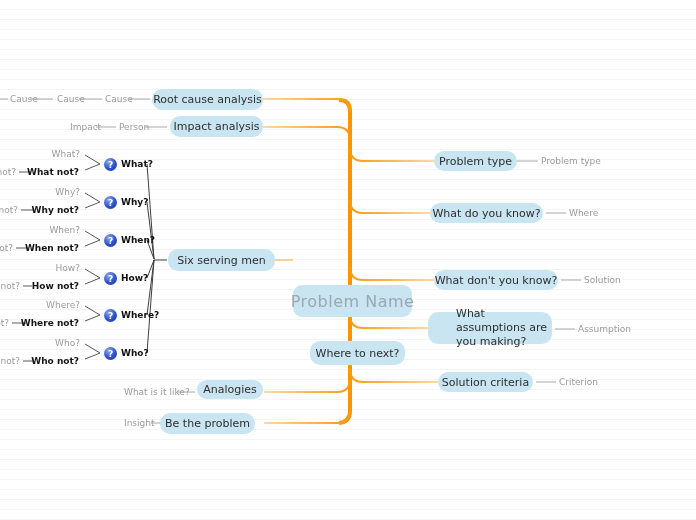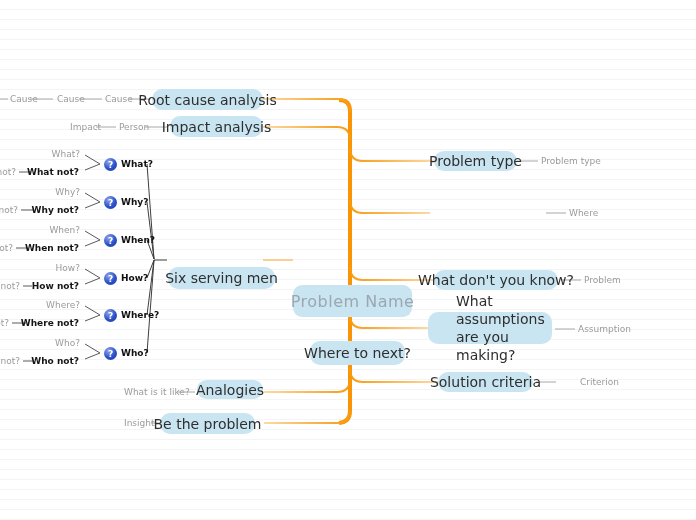--- a/index.html
+++ b/index.html
@@ -7,21 +7,21 @@
     position:relative;width:696px;height:520px;overflow:hidden;
     background:repeating-linear-gradient(to bottom,#ffffff 0px,#ffffff 9px,#f3f4f6 9px,#f3f4f6 10px);
     font-family:"DejaVu Sans","Liberation Sans",sans-serif;
     cursor:default;
   }
   #wires{position:absolute;left:0;top:0;z-index:1;}
   .node{
     position:absolute;z-index:2;
     background:#c9e5f2;border-radius:10px;
     display:flex;align-items:center;justify-content:center;
-    color:#2e2e2e;font-size:14px;white-space:nowrap;
+    color:#2e2e2e;font-size:11px;white-space:nowrap;
   }
   .node.root{
     font-size:16px;font-weight:normal;color:#9ca7b0;border-radius:9px;letter-spacing:0.5px;margin-top:40px;
   }
   .node.multiline{
     white-space:normal;justify-content:flex-start;text-align:left;
     padding-left:28px;line-height:1.3;box-sizing:border-box;
   }
   .lbl{
     position:absolute;z-index:2;transform:translateY(-50%);
@@ -80,25 +80,26 @@
              M100 240 L85 231 M100 240 L85 246 M16 248 H28
              M100 278 L85 269 M100 278 L85 284 M23 286 H32
              M100 315 L85 306 M100 315 L85 321 M12 323 H26
              M100 353 L85 344 M100 353 L85 359 M23 361 H33" fill="none" stroke="#5a5a5a" stroke-width="1"></path>
   </svg>
 
   <div class="node root" style="left:293px;top:245px;width:119px;height:32px">Problem Name</div>
 
   <div class="node" style="left:152px;top:89px;width:111px;height:21px">Root cause analysis</div>
   <div class="node" style="left:170px;top:116px;width:93px;height:21px">Impact analysis</div>
-  <div class="node" style="left:168px;top:267px;width:107px;height:22px">Six serving men</div>
+  <div class="node" style="left:168px;top:249px;width:107px;height:22px">Six serving men</div>
   <div class="node" style="left:197px;top:380px;width:66px;height:19px">Analogies</div>
   <div class="node" style="left:160px;top:413px;width:95px;height:21px">Be the problem</div>
 
   <div class="node" style="left:434px;top:151px;width:83px;height:20px">Problem type</div>
+  <div class="node" style="left:430px;top:203px;width:113px;height:20px">What do you know?</div>
   <div class="node" style="left:434px;top:270px;width:124px;height:20px">What don't you know?</div>
   <div class="node multiline" style="left:428px;top:312px;width:124px;height:32px">What assumptions are you making?</div>
   <div class="node" style="left:310px;top:341px;width:95px;height:24px">Where to next?</div>
   <div class="node" style="left:438px;top:372px;width:95px;height:20px">Solution criteria</div>
 
   <div class="lbl" style="left:10px;top:99px">Cause</div>
   <div class="lbl" style="left:57px;top:99px">Cause</div>
   <div class="lbl" style="left:105px;top:99px">Cause</div>
   <div class="lbl" style="left:70px;top:127px">Impact</div>
   <div class="lbl" style="left:119px;top:127px">Person</div>
@@ -137,17 +138,17 @@
   <div class="lbl q" style="left:121px;top:353px">Who?</div>
   <div class="lbl" style="right:616px;top:343px">Who?</div>
   <div class="lbl dark" style="right:617px;top:361px">Who not?</div>
   <div class="lbl" style="right:676px;top:361px">Who not?</div>
 
   <div class="lbl" style="left:124px;top:392px">What is it like?</div>
   <div class="lbl" style="left:124px;top:423px">Insight</div>
 
   <div class="lbl" style="left:541px;top:161px">Problem type</div>
   <div class="lbl" style="left:569px;top:213px">Where</div>
-  <div class="lbl" style="left:584px;top:280px">Problem</div>
+  <div class="lbl" style="left:584px;top:280px">Solution</div>
   <div class="lbl" style="left:578px;top:329px">Assumption</div>
-  <div class="lbl" style="left:580px;top:382px">Criterion</div>
+  <div class="lbl" style="left:559px;top:382px">Criterion</div>
 
 </div>
 
 </body></html>

